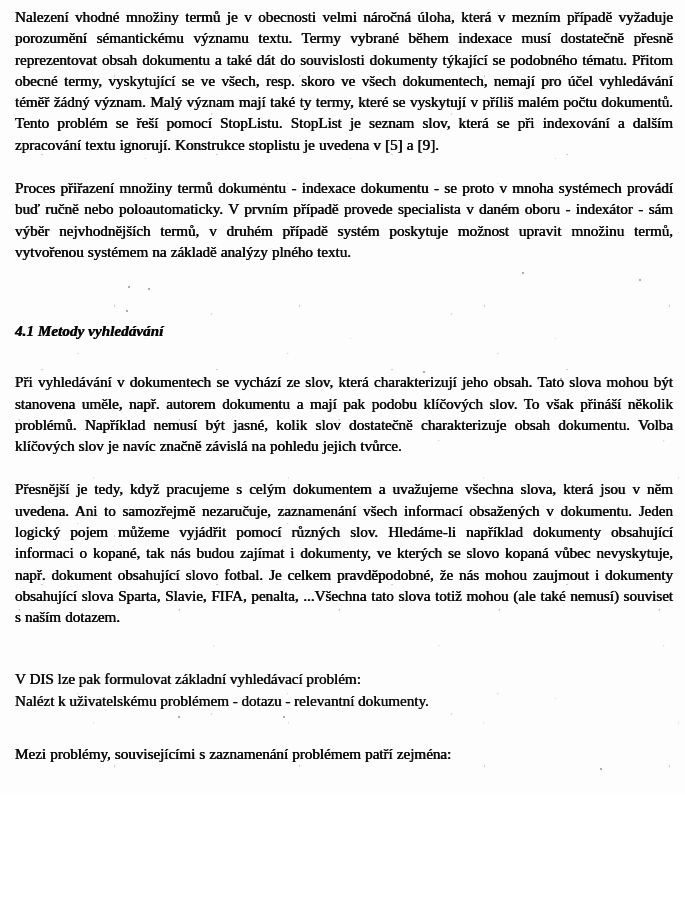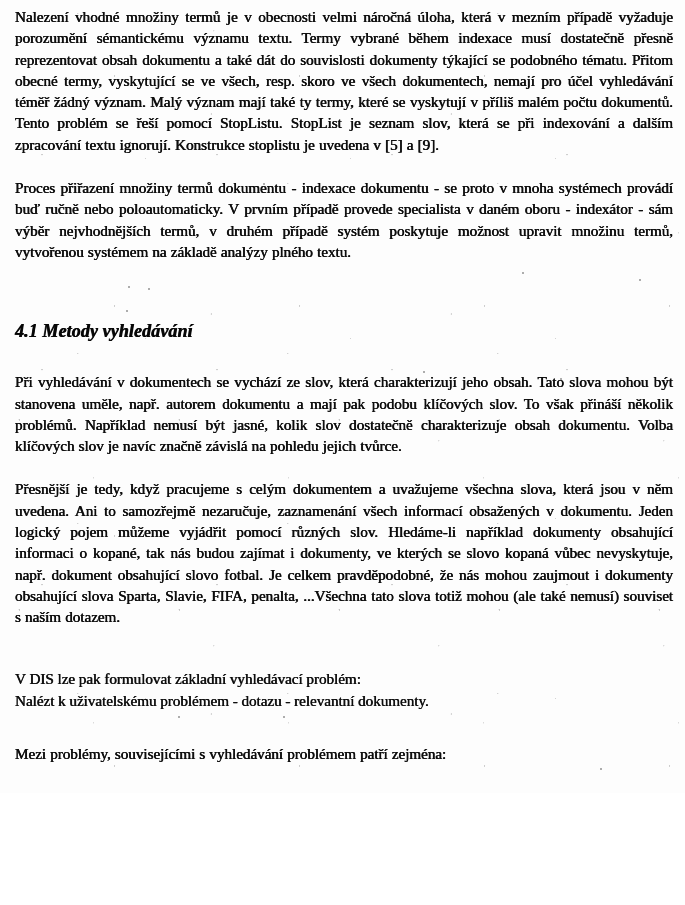--- a/index.html
+++ b/index.html
@@ -55,21 +55,21 @@
 
   p.body-par.noblock {
     text-align: left;
   }
   .gap-md { height: 22px; }
   .gap-lg { height: 30px; }
   .gap-xl { height: 40px; }
 
   h2.section-heading {
     margin: 0;
-    font-size: 18px;
+    font-size: 15px;
     line-height: 19px;
     font-weight: bold;
     font-style: italic;
     color: #060606;
     text-shadow: 0.4px 0 0 rgba(6,6,6,0.9),
                  -0.3px 0 0 rgba(6,6,6,0.6);
     letter-spacing: 0.1px;
   }
 
   ul.problem-list {
@@ -171,21 +171,21 @@
 
     <p class="body-par">Přesnější je tedy, když pracujeme s celým dokumentem a uvažujeme všechna slova, která jsou v něm uvedena. Ani to samozřejmě nezaručuje, zaznamenání všech informací obsažených v dokumentu. Jeden logický pojem můžeme vyjádřit pomocí různých slov. Hledáme-li například dokumenty obsahující informaci o kopané, tak nás budou zajímat i dokumenty, ve kterých se slovo kopaná vůbec nevyskytuje, např. dokument obsahující slovo fotbal. Je celkem pravděpodobné, že nás mohou zaujmout i dokumenty obsahující slova Sparta, Slavie, FIFA, penalta, ...Všechna tato slova totiž mohou (ale také nemusí) souviset s naším dotazem.</p>
 
     <div class="gap-xl"></div>
 
     <p class="formul-line">V DIS lze pak formulovat základní vyhledávací problém:</p>
     <p class="formul-line">Nalézt k uživatelskému problémem -  dotazu - relevantní dokumenty.</p>
 
     <div class="gap-lg"></div>
 
-    <p class="body-par noblock">Mezi problémy, souvisejícími s vyhledávání problémem patří zejména:</p>
+    <p class="body-par noblock">Mezi problémy, souvisejícími s zaznamenání problémem patří zejména:</p>
 
     <div class="gap-lg"></div>
 
     <ul class="problem-list">
       <li>
         <span class="bullet-mark"></span>
         <span>jak určit, co je relevantní a co ne,</span>
       </li>
     </ul>
 

